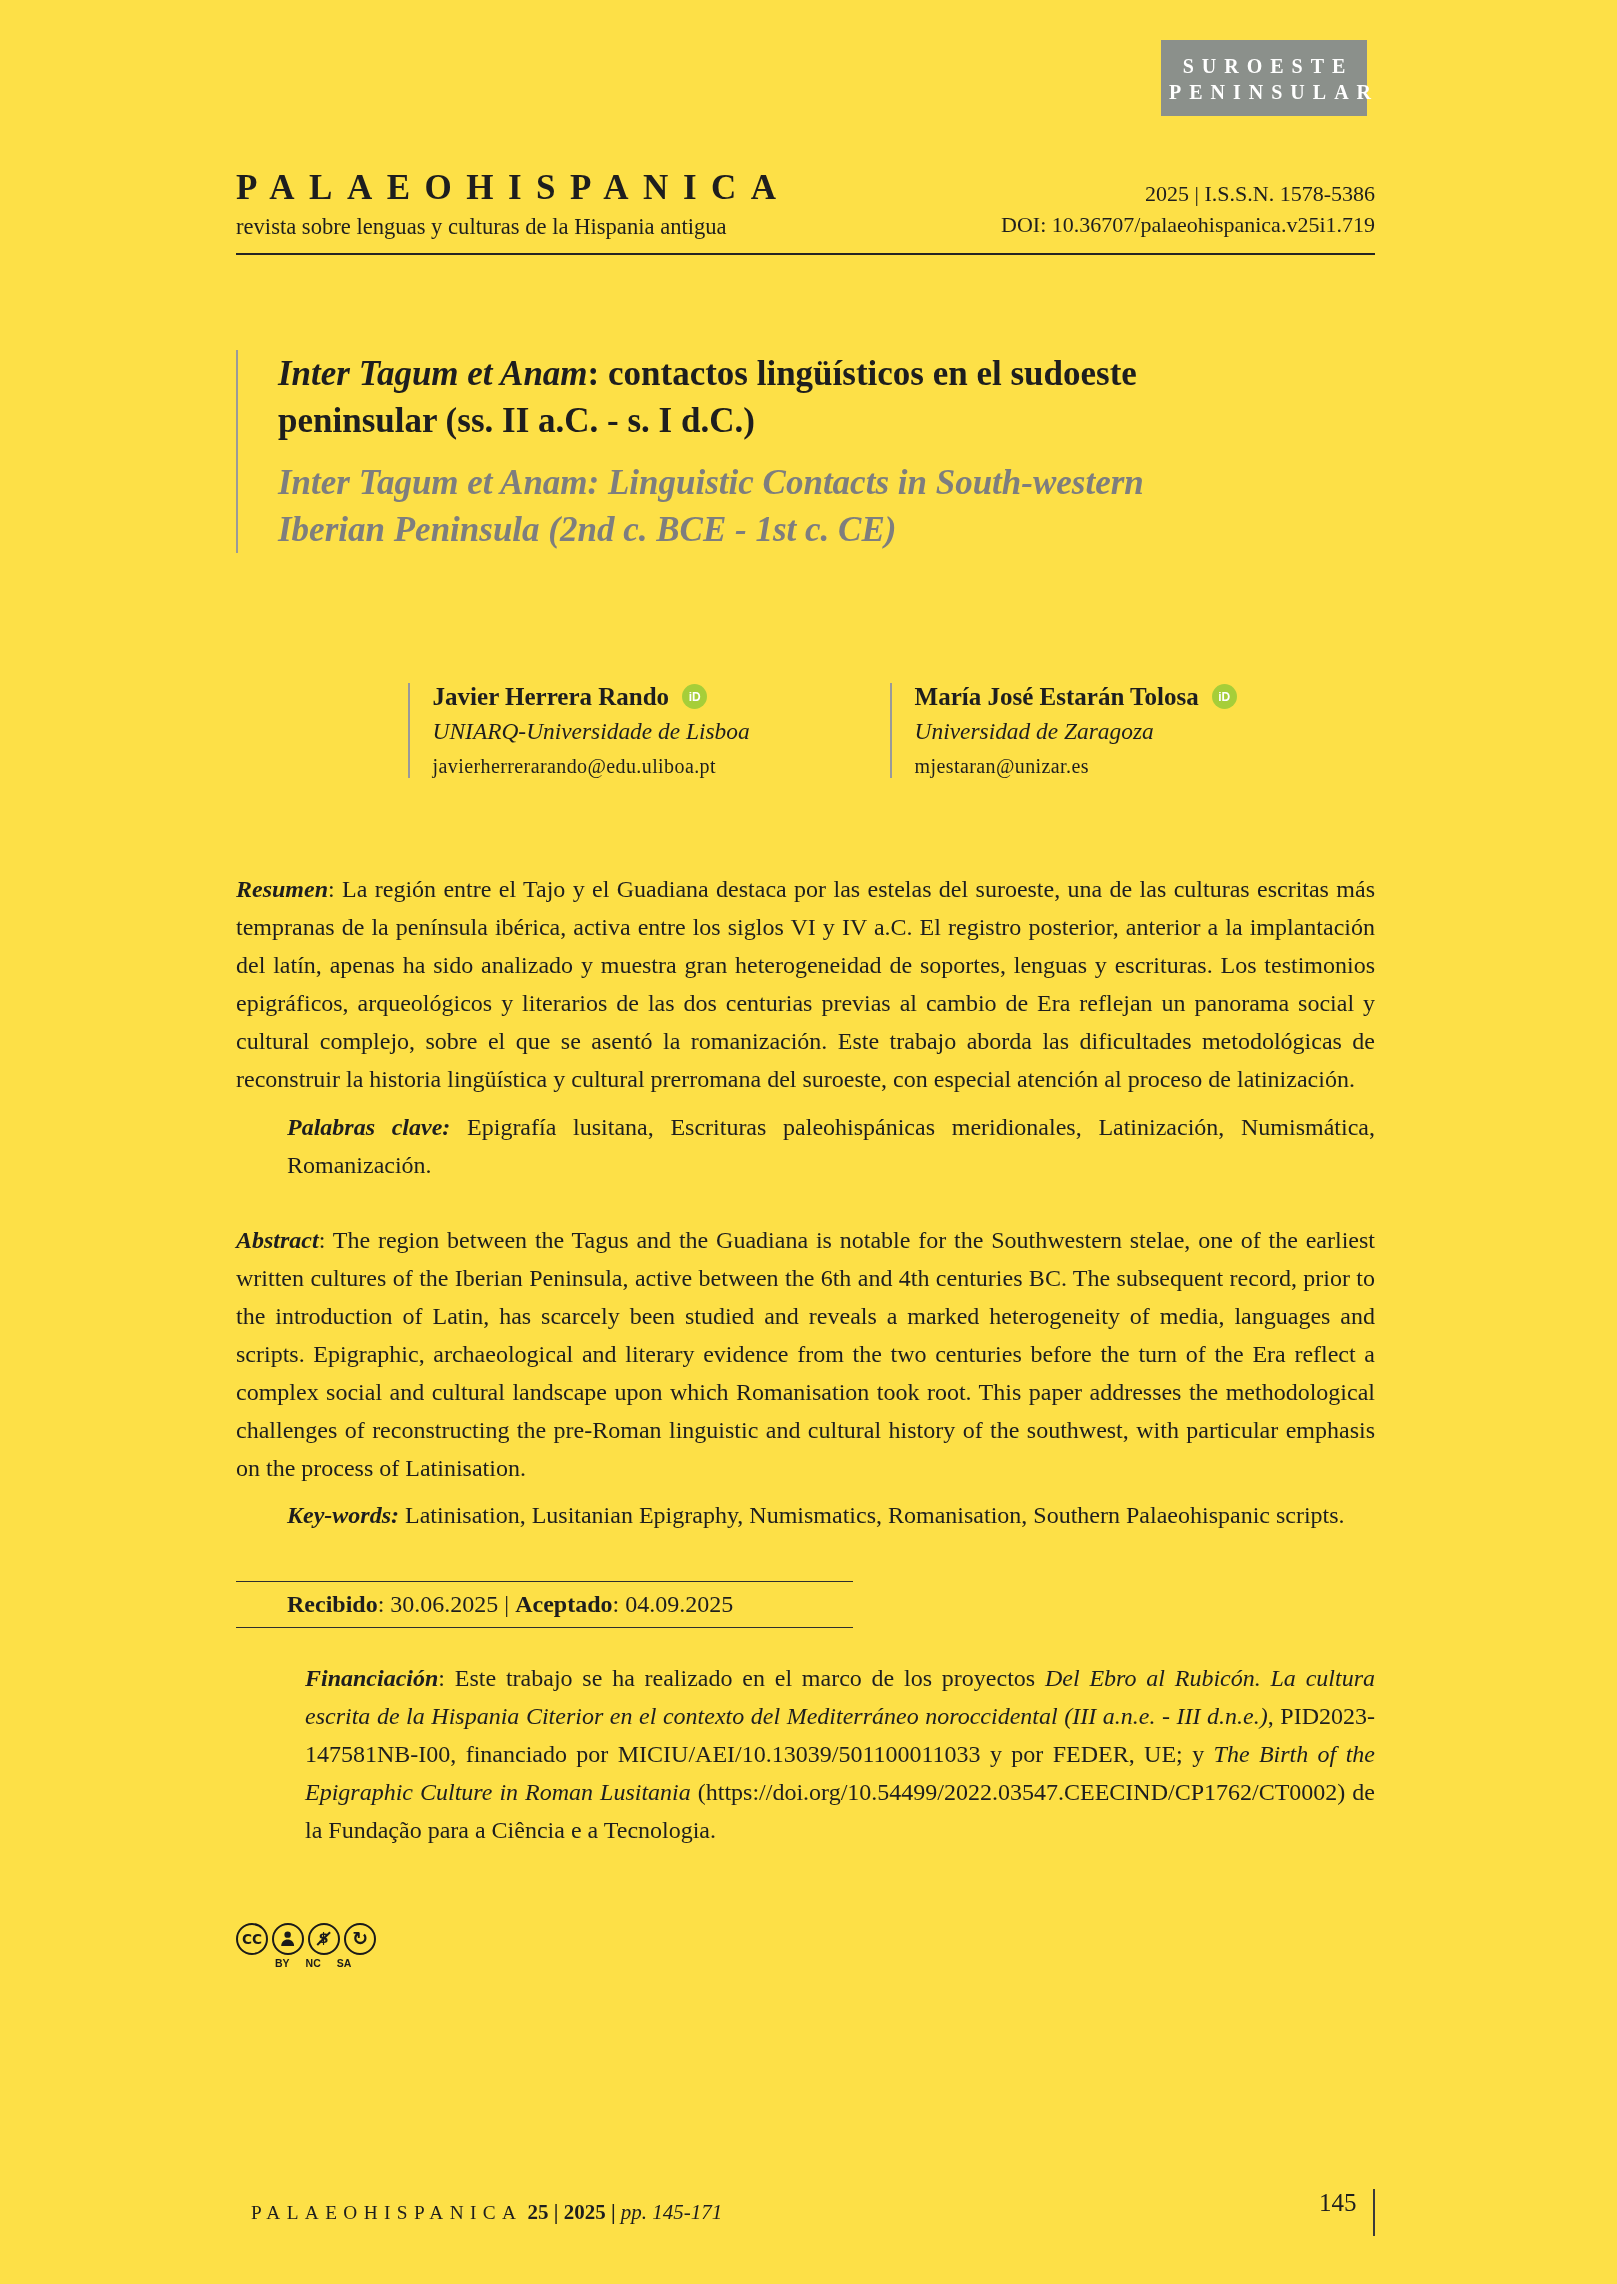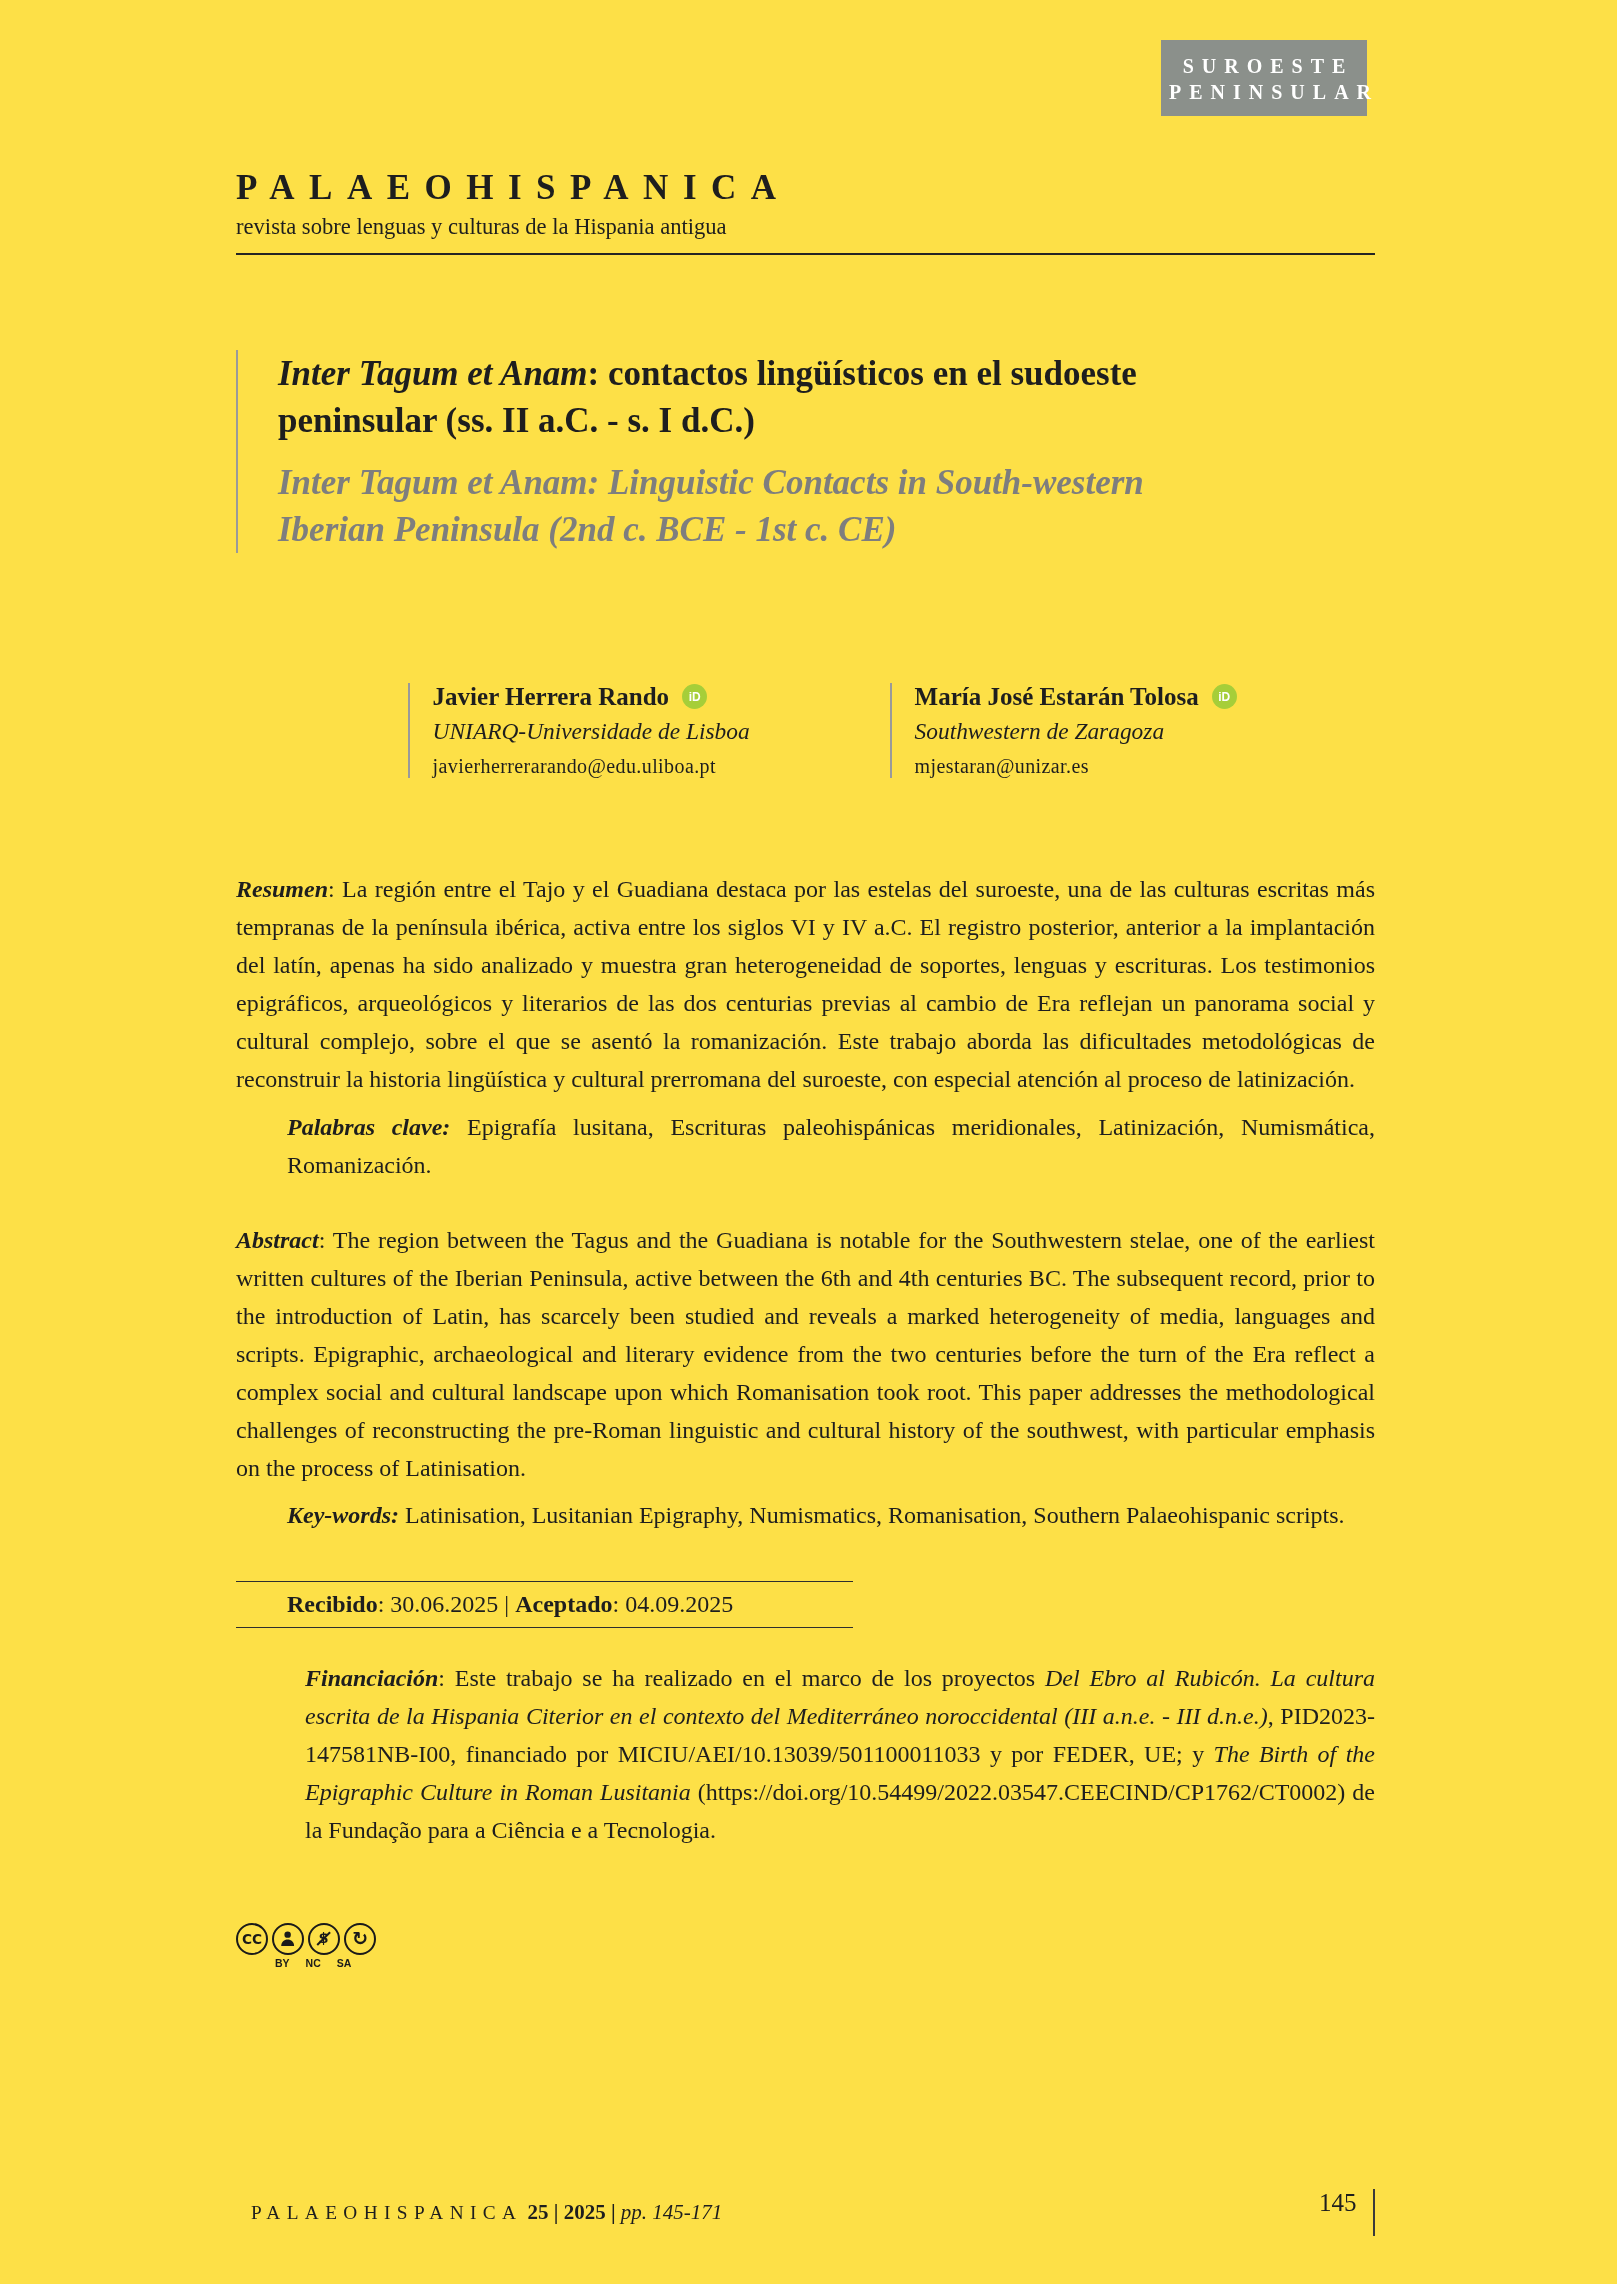--- a/index.html
+++ b/index.html
@@ -109,20 +109,24 @@
     <span class="badge-line">PENINSULAR</span>
   </div>
 
   <div class="content">
 
     <div class="masthead">
       <div class="masthead-left">
         <div class="journal-title">PALAEOHISPANICA</div>
         <div class="journal-subtitle">revista sobre lenguas y culturas de la Hispania antigua</div>
       </div>
+      <div class="masthead-right">
+        <div>2025 | I.S.S.N. 1578-5386</div>
+        <div>DOI: 10.36707/palaeohispanica.v25i1.719</div>
+      </div>
     </div>
     <hr class="masthead-rule">
 
     <div class="title-block">
       <h1 class="article-title"><span class="it">Inter Tagum et Anam</span><span>: contactos lingüísticos en el sudoeste peninsular (ss. II a.C. - s. I d.C.)</span></h1>
       <h2 class="article-subtitle">Inter Tagum et Anam: Linguistic Contacts in South-western Iberian Peninsula (2nd c. BCE - 1st c. CE)</h2>
     </div>
 
     <div class="authors-row">
       <div class="author">
@@ -131,21 +135,21 @@
           <span class="orcid">iD</span>
         </div>
         <div class="author-affil">UNIARQ-Universidade de Lisboa</div>
         <div class="author-email">javierherrerarando@edu.uliboa.pt</div>
       </div>
       <div class="author">
         <div class="author-name-row">
           <span class="author-name">María José Estarán Tolosa</span>
           <span class="orcid">iD</span>
         </div>
-        <div class="author-affil">Southwestern de Zaragoza</div>
+        <div class="author-affil">Universidad de Zaragoza</div>
         <div class="author-email">mjestaran@unizar.es</div>
       </div>
     </div>
 
     <p class="body-par resumen"><span class="lead-label">Resumen</span><span>: La región entre el Tajo y el Guadiana destaca por las estelas del suroeste, una de las culturas escritas más tempranas de la península ibérica, activa entre los siglos VI y IV a.C. El registro posterior, anterior a la implantación del latín, apenas ha sido analizado y muestra gran heterogeneidad de soportes, lenguas y escrituras. Los testimonios epigráficos, arqueológicos y literarios de las dos centurias previas al cambio de Era reflejan un panorama social y cultural complejo, sobre el que se asentó la romanización. Este trabajo aborda las dificultades metodológicas de reconstruir la historia lingüística y cultural prerromana del suroeste, con especial atención al proceso de latinización.</span></p>
 
     <p class="body-par indent-block"><span class="lead-label">Palabras clave:</span><span> Epigrafía lusitana, Escrituras paleohispánicas meridionales, Latinización, Numismática, Romanización.</span></p>
 
     <p class="body-par abstract"><span class="lead-label">Abstract</span><span>: The region between the Tagus and the Guadiana is notable for the Southwestern stelae, one of the earliest written cultures of the Iberian Peninsula, active between the 6th and 4th centuries BC. The subsequent record, prior to the introduction of Latin, has scarcely been studied and reveals a marked heterogeneity of media, languages and scripts. Epigraphic, archaeological and literary evidence from the two centuries before the turn of the Era reflect a complex social and cultural landscape upon which Romanisation took root. This paper addresses the methodological challenges of reconstructing the pre-Roman linguistic and cultural history of the southwest, with particular emphasis on the process of Latinisation.</span></p>
 

